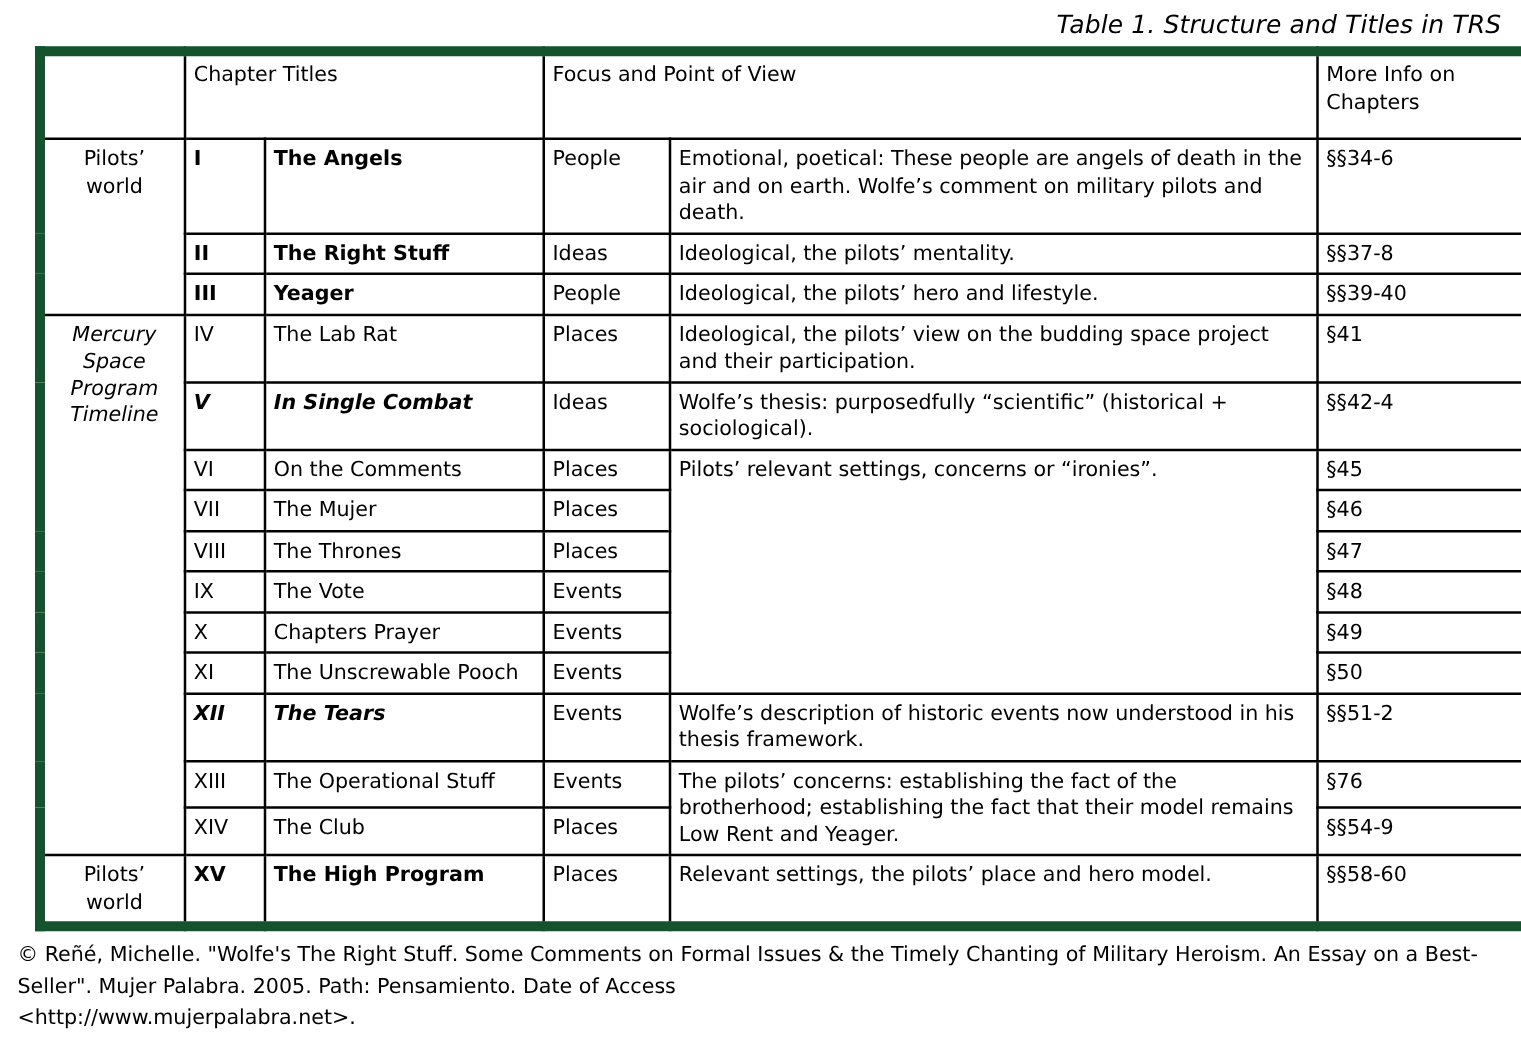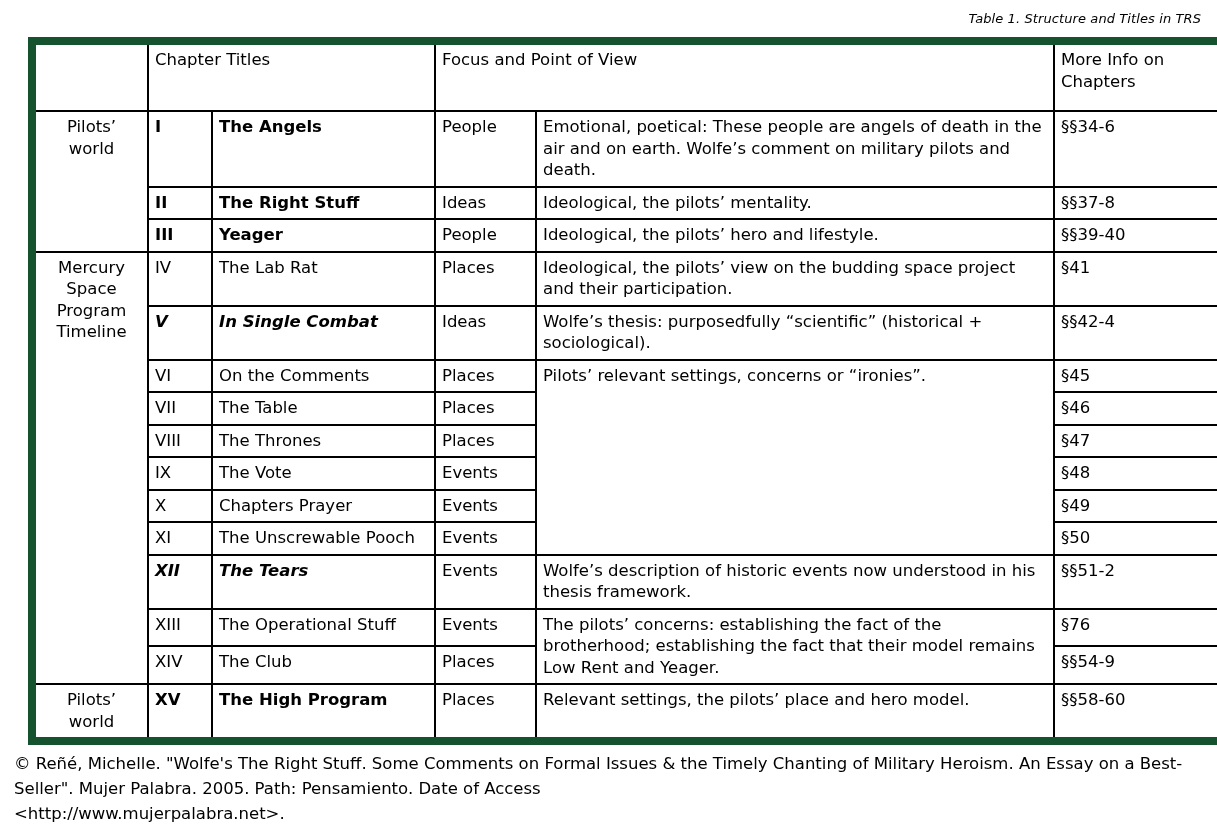--- a/index.html
+++ b/index.html
@@ -17,21 +17,21 @@
   .page {
     position: relative;
     width: 1217px;
     height: 832px;
     box-sizing: border-box;
     padding: 0 12px;
   }
   .table-caption {
     text-align: right;
     font-style: italic;
-    font-size: 13px;
+    font-size: 20px;
     line-height: 20px;
     padding: 9px 4px 8px 0;
     letter-spacing: 0.1px;
   }
   table.trs {
     border-collapse: collapse;
     width: 1193px;
     table-layout: fixed;
     border: 8px solid #14532d;
     margin-left: 16px;
@@ -116,21 +116,21 @@
 
       <tr>
         <td class="cell-num bold">III</td>
         <td class="bold">Yeager</td>
         <td>People</td>
         <td>Ideological, the pilots’ hero and lifestyle.</td>
         <td>§§39-40</td>
       </tr>
 
       <tr>
-        <td class="cell-section" rowspan="11" style="white-space: pre-line;">Mercury
+        <td class="cell-section" rowspan="11" style="white-space: pre-line; font-style: italic;">Mercury
 Space
 Program
 Timeline</td>
         <td class="cell-num">IV</td>
         <td>The Lab Rat</td>
         <td>Places</td>
         <td>Ideological, the pilots’ view on the budding space project and their participation.</td>
         <td>§41</td>
       </tr>
 
@@ -145,21 +145,21 @@
       <tr>
         <td class="cell-num">VI</td>
         <td>On the Comments</td>
         <td>Places</td>
         <td rowspan="6">Pilots’ relevant settings, concerns or “ironies”.</td>
         <td>§45</td>
       </tr>
 
       <tr>
         <td class="cell-num">VII</td>
-        <td>The Table</td>
+        <td>The Mujer</td>
         <td>Places</td>
         <td>§46</td>
       </tr>
 
       <tr>
         <td class="cell-num">VIII</td>
         <td>The Thrones</td>
         <td>Places</td>
         <td>§47</td>
       </tr>

